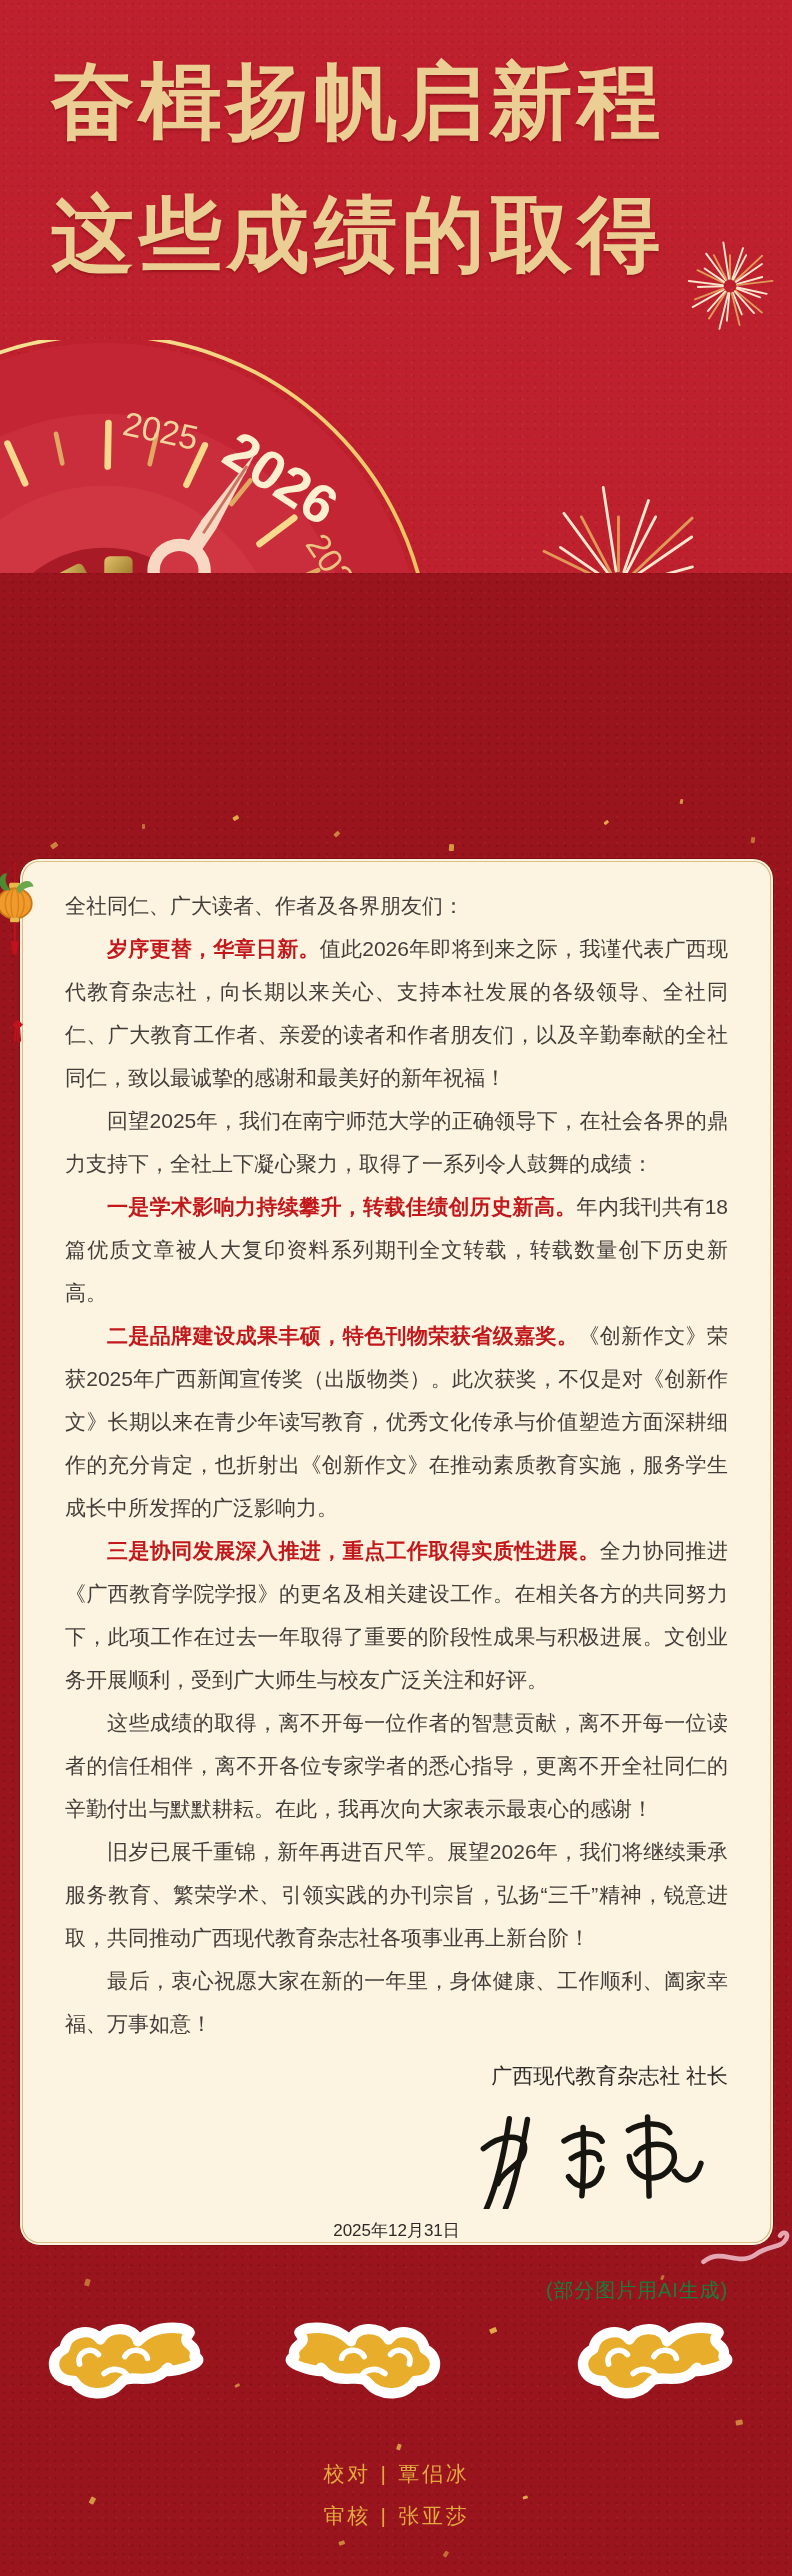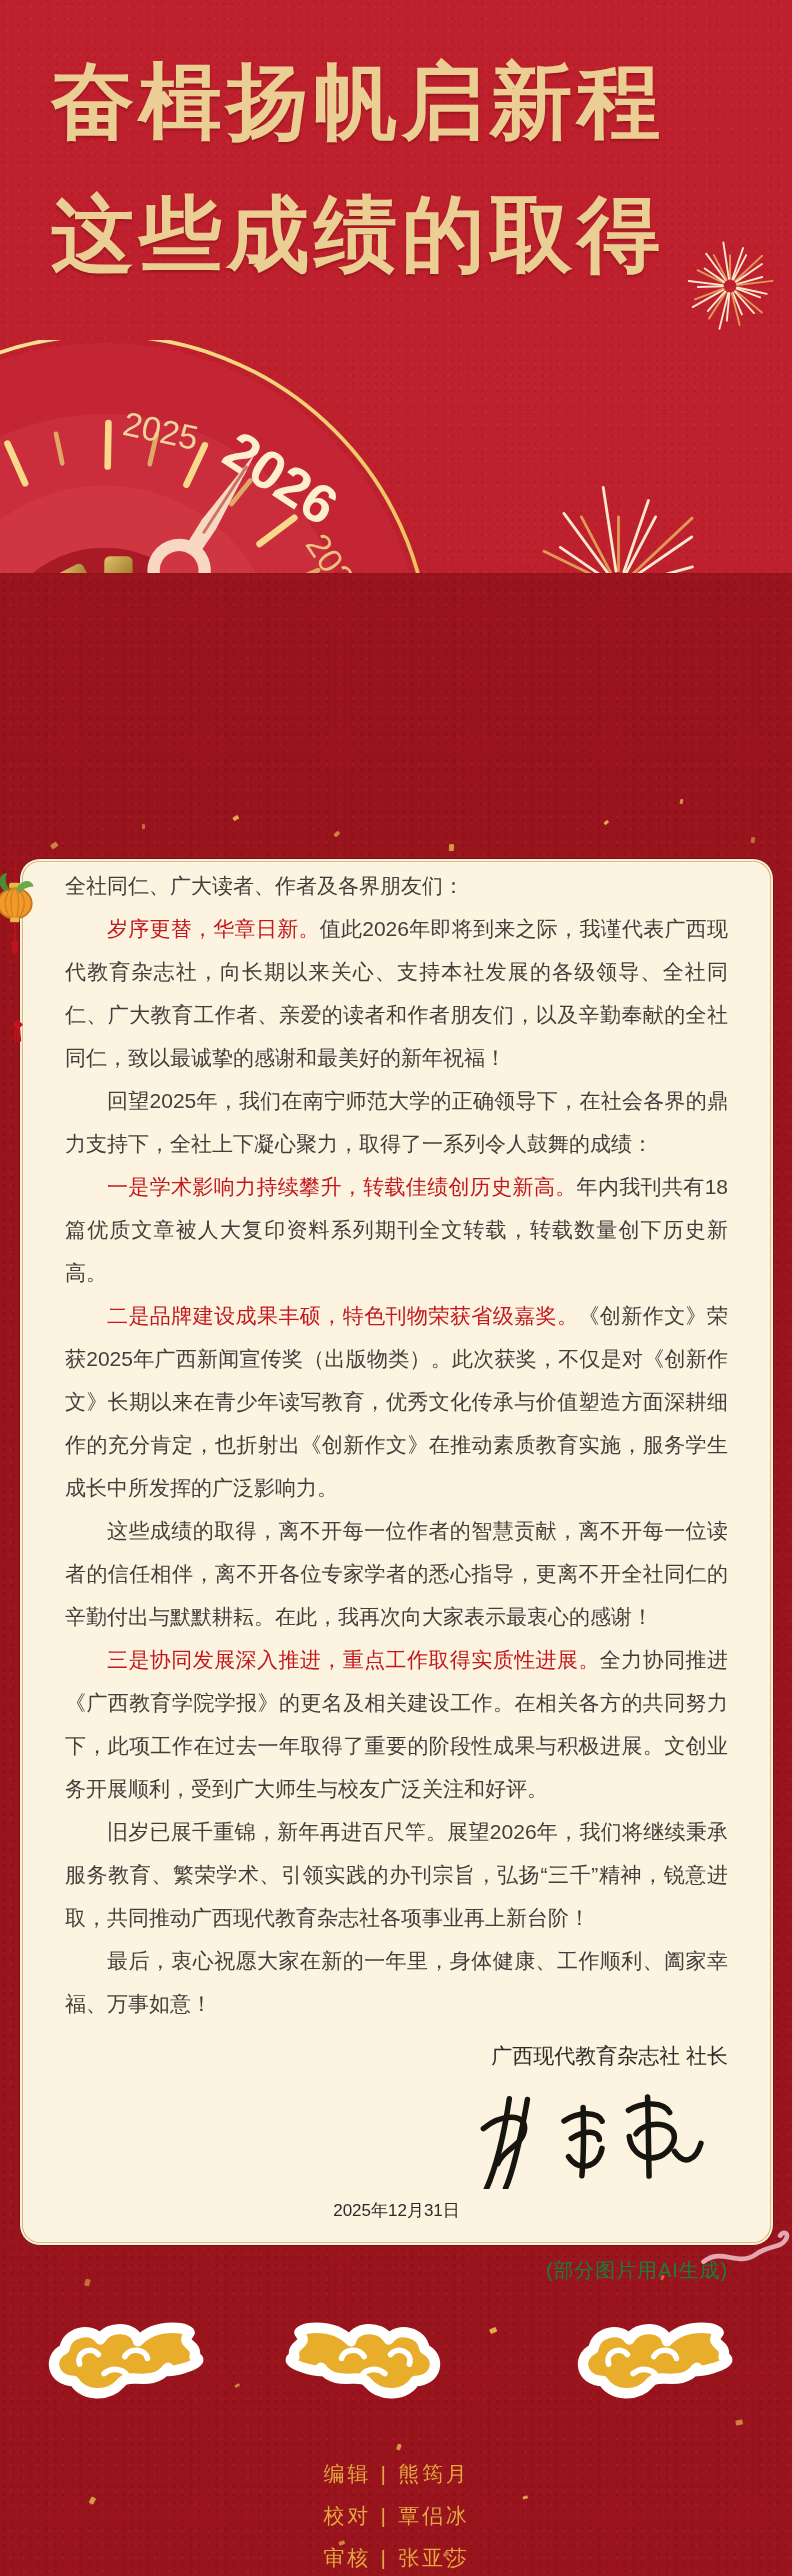--- a/index.html
+++ b/index.html
@@ -38,24 +38,25 @@
   .card{
     position:absolute;left:19px;top:858px;width:755px;height:1388px;
     background:#fcf3e0;border:1.9px solid #7e1013;border-radius:21px;
     box-shadow:inset 0 0 0 1.9px #fcf3e0, inset 0 0 0 2.8px rgba(196,156,74,.8);
     box-sizing:border-box;
   }
   .letter{
     padding:5px 45px 0 45px;
     font-size:21px;line-height:43px;color:#433e3a;
     text-align:justify;
+    margin-top:20px;
   }
   .letter p{margin:0;text-indent:2em;}
   .letter p.salutation{text-indent:0;}
-  .lead{color:#c2181b;font-weight:normal;}
+  .lead{color:#c2181b;font-weight:bold;}
   .signblock{padding:0 45px;text-align:right;color:#2e2a27;}
   .signoff{font-size:21px;line-height:43px;margin-top:9.4px;}
   .sig{width:246px;height:110px;margin:1.9px 13.2px 0 auto;display:block;}
   .date{font-size:17px;line-height:43px;text-align:center;}
   .ai-note{font-size:20px;color:#15803d;margin-top:24.6px;letter-spacing:0.9px;}
   
   .cloud{position:absolute;width:168px;height:98px;}
   .credits{
     position:absolute;left:0;top:2453px;width:793px;text-align:center;
     color:#e2a93f;font-size:21px;line-height:42px;letter-spacing:2.8px;
@@ -268,22 +269,22 @@
     <div class="speck" style="left: 737px; top: 2419px; width: 4.7px; height: 6.6px; transform: rotate(79deg); opacity: 0.67;"></div>
   </div>
 
 <div class="card">
   <div class="letter">
     <p class="salutation">全社同仁、广大读者、作者及各界朋友们：</p>
     <p><span class="lead">岁序更替，华章日新。</span><span>值此2026年即将到来之际，我谨代表广西现代教育杂志社，向长期以来关心、支持本社发展的各级领导、全社同仁、广大教育工作者、亲爱的读者和作者朋友们，以及辛勤奉献的全社同仁，致以最诚挚的感谢和最美好的新年祝福！</span></p>
     <p><span class="lead"></span><span>回望2025年，我们在南宁师范大学的正确领导下，在社会各界的鼎力支持下，全社上下凝心聚力，取得了一系列令人鼓舞的成绩：</span></p>
     <p><span class="lead">一是学术影响力持续攀升，转载佳绩创历史新高。</span><span>年内我刊共有18篇优质文章被人大复印资料系列期刊全文转载，转载数量创下历史新高。</span></p>
     <p><span class="lead">二是品牌建设成果丰硕，特色刊物荣获省级嘉奖。</span><span>《创新作文》荣获2025年广西新闻宣传奖（出版物类）。此次获奖，不仅是对《创新作文》长期以来在青少年读写教育，优秀文化传承与价值塑造方面深耕细作的充分肯定，也折射出《创新作文》在推动素质教育实施，服务学生成长中所发挥的广泛影响力。</span></p>
+    <p><span class="lead">三是协同发展深入推进，重点工作取得实质性进展。</span><span>全力协同推进《广西教育学院学报》的更名及相关建设工作。在相关各方的共同努力下，此项工作在过去一年取得了重要的阶段性成果与积极进展。文创业务开展顺利，受到广大师生与校友广泛关注和好评。</span></p>
     <p><span class="lead"></span><span>这些成绩的取得，离不开每一位作者的智慧贡献，离不开每一位读者的信任相伴，离不开各位专家学者的悉心指导，更离不开全社同仁的辛勤付出与默默耕耘。在此，我再次向大家表示最衷心的感谢！</span></p>
-    <p><span class="lead">三是协同发展深入推进，重点工作取得实质性进展。</span><span>全力协同推进《广西教育学院学报》的更名及相关建设工作。在相关各方的共同努力下，此项工作在过去一年取得了重要的阶段性成果与积极进展。文创业务开展顺利，受到广大师生与校友广泛关注和好评。</span></p>
     <p><span class="lead"></span><span>旧岁已展千重锦，新年再进百尺竿。展望2026年，我们将继续秉承服务教育、繁荣学术、引领实践的办刊宗旨，弘扬“三千”精神，锐意进取，共同推动广西现代教育杂志社各项事业再上新台阶！</span></p>
     <p><span class="lead"></span><span>最后，衷心祝愿大家在新的一年里，身体健康、工作顺利、阖家幸福、万事如意！</span></p>
   </div>
 
   <div class="signblock">
     <div class="signoff">广西现代教育杂志社 社长</div>
     <svg class="sig" viewBox="0 0 240 110" role="img" aria-label="杨满福">
       <g fill="none" stroke="#17150f" stroke-width="5.5" stroke-linecap="round" transform="rotate(-4 120 55)">
         <path d="M40,14 C33,46 22,82 10,104"></path>
         <path d="M12,42 C32,28 56,30 53,46 C50,62 30,64 24,78"></path>
@@ -341,22 +342,19 @@
 </svg>
 <svg class="cloud" style="left:567px;top:2315px;" viewBox="0 0 178 104">
   <g stroke="#ffffff" stroke-width="11" stroke-linejoin="round" fill="#e7ad2b">
     <path d="M38,70 C14,70 10,44 28,36 C30,18 56,12 66,26 C74,10 104,12 106,28 C126,6 166,14 160,20 C150,32 170,30 166,44 C186,52 122,66 138,56 C120,78 96,60 88,72 C74,88 48,86 38,70 Z"></path>
   </g>
   <path d="M44,52 C40,40 56,32 64,42 M92,44 C98,34 114,36 116,46 M70,62 C80,54 94,58 96,68" fill="none" stroke="#fff" stroke-width="6" stroke-linecap="round"></path>
 </svg>
 
 <div class="credits">
   <div class="row">
-    <span>编辑</span><span class="div">|</span><span>熊筠月</span>
-  </div>
-  <div class="row">
     <span>校对</span><span class="div">|</span><span>覃侣冰</span>
   </div>
   <div class="row">
     <span>审核</span><span class="div">|</span><span>张亚莎</span>
   </div>
 </div>
 
 
 </body></html>

